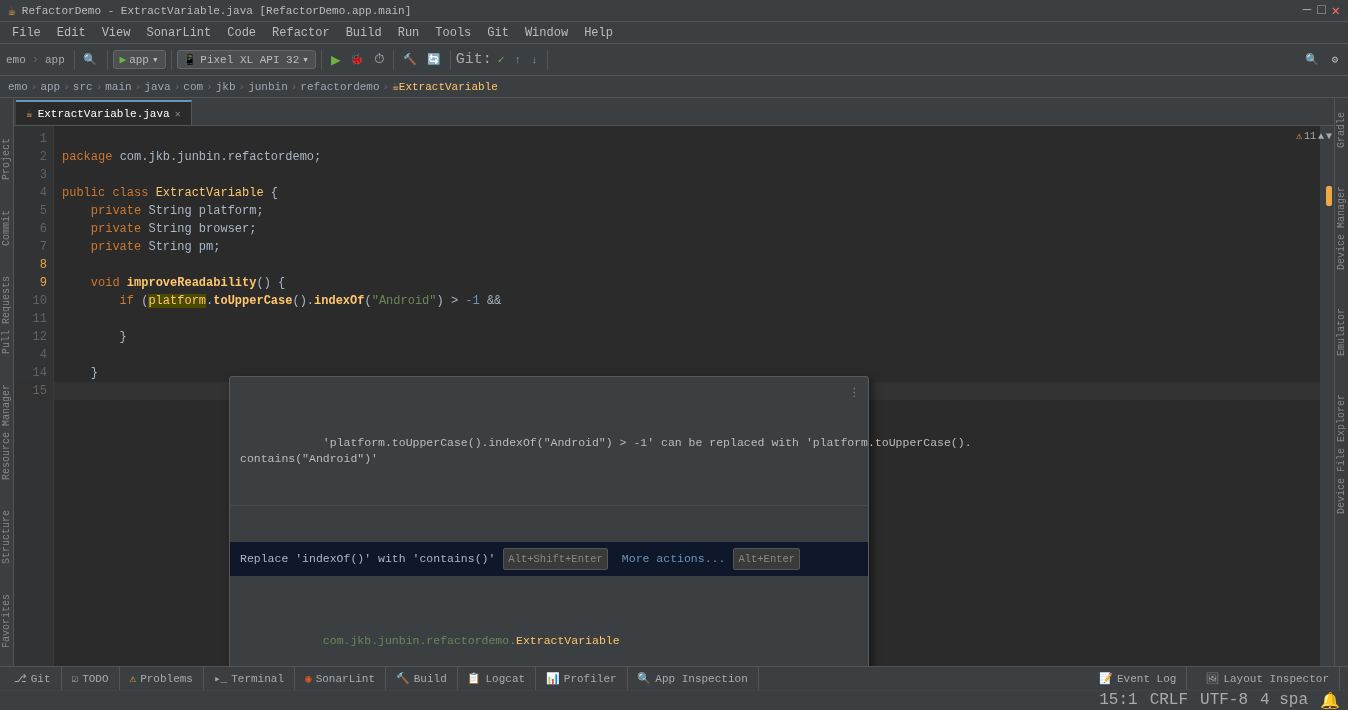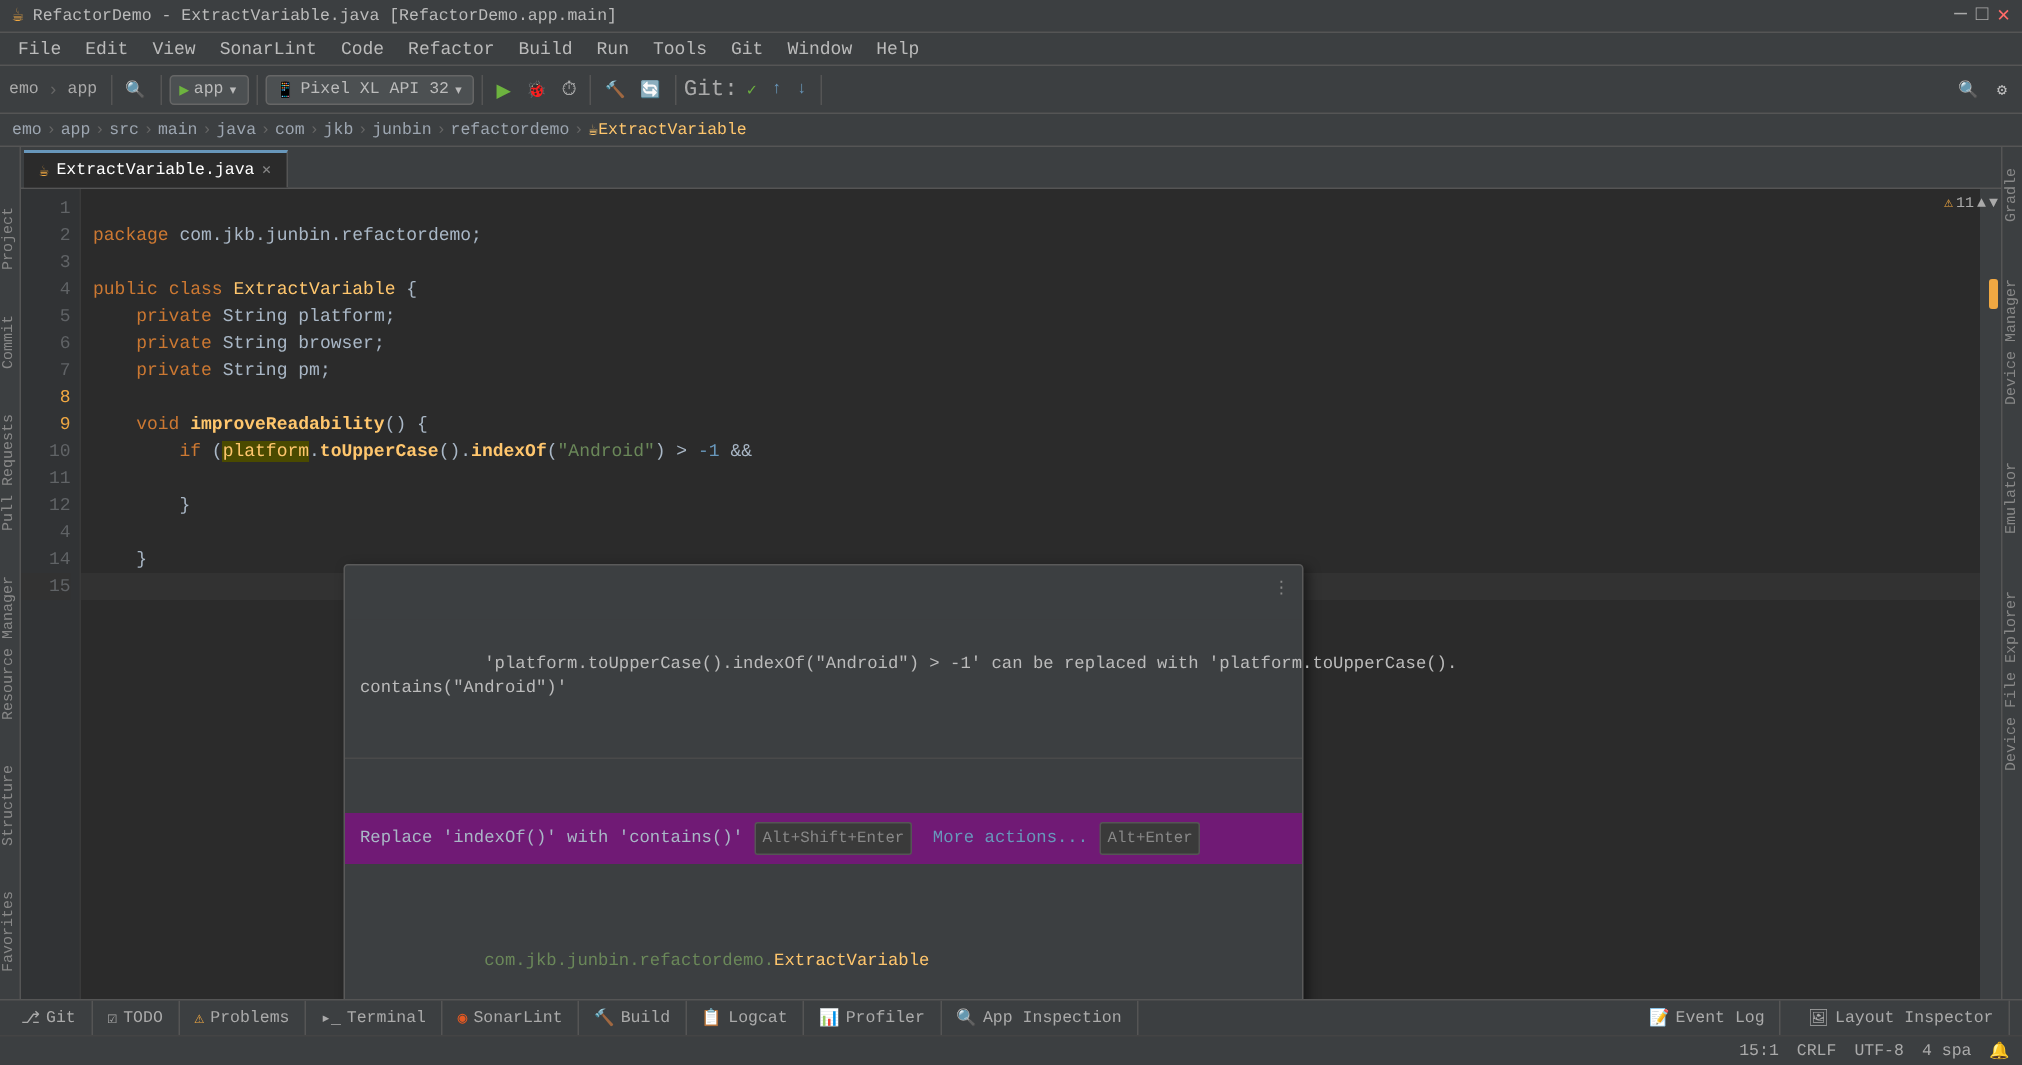--- a/index.html
+++ b/index.html
@@ -50,42 +50,42 @@
     .num { color: #6897bb; }
     .cls { color: #ffc66d; }
     .method { color: #ffc66d; font-weight: bold; }
     .var { color: #a9b7c6; }
     .pkg { color: #a9b7c6; }
     .highlight-line { background: #323232; display: block; margin: 0 -8px; padding: 0 8px; }
 
     
     .autocomplete-popup { position: absolute; top: 250px; left: 175px; background: #3c3f41; border: 1px solid #5a5a5a; border-radius: 3px; width: 640px; z-index: 100; box-shadow: 3px 3px 8px rgba(0,0,0,0.5); }
     .autocomplete-header { background: #3c3f41; padding: 6px 10px; border-bottom: 1px solid #4a4a4a; color: #bbb; font-size: 11.5px; line-height: 16px; }
-    .autocomplete-action { background: #701a75; padding: 6px 10px; display: flex; align-items: center; gap: 8px; font-size: 11.5px; }
+    .autocomplete-action { background: #0f172a; padding: 6px 10px; display: flex; align-items: center; gap: 8px; font-size: 11.5px; }
     .action-text { color: #a9b7c6; }
     .action-key { color: #888; font-size: 10.5px; background: #3a3a3a; padding: 1px 4px; border-radius: 2px; border: 1px solid #555; }
     .more-actions { color: #6897bb; cursor: pointer; margin-left: 6px; }
     .autocomplete-item { padding: 5px 10px; font-size: 11.5px; line-height: 16px; cursor: pointer; }
     .autocomplete-item .item-pkg { color: #6a8759; }
     .autocomplete-item .item-cls { color: #ffc66d; }
 
     
     .right-panel { width: 14px; background: #3c3f41; display: flex; flex-direction: column; align-items: center; justify-content: flex-start; padding: 10px 0; gap: 30px; border-left: 1px solid #555; flex-shrink: 0; }
     .right-panel-label { color: #888; font-size: 10px; writing-mode: vertical-rl; text-orientation: mixed; transform: rotate(180deg); cursor: pointer; white-space: nowrap; padding: 4px 0; }
 
     
     .bottom-bar { background: #3c3f41; height: 24px; display: flex; align-items: center; border-top: 1px solid #555; flex-shrink: 0; }
     .bottom-tabs { display: flex; align-items: center; flex: 1; padding: 0 4px; gap: 0; overflow: hidden; }
     .bottom-tab { height: 24px; display: flex; align-items: center; padding: 0 10px; font-size: 11px; color: #aaa; cursor: pointer; gap: 4px; border-right: 1px solid #555; }
     .bottom-status { display: flex; align-items: center; gap: 8px; padding: 0 8px; color: #888; font-size: 11px; flex-shrink: 0; }
 
     
     .status-line { background: #3c3f41; height: 20px; display: flex; align-items: center; border-top: 1px solid #444; padding: 0 8px; flex-shrink: 0; }
     .status-text { color: #aaa; font-size: 11px; }
-    .status-right { margin-left: auto; display: flex; gap: 12px; align-items: center; color: #aaa; font-size: 11px; }
+    .status-right { margin-left: auto; display: flex; gap: 12px; color: #aaa; font-size: 16px; }
 
     
     .left-panel-labels { width: 14px; background: #3c3f41; display: flex; flex-direction: column; align-items: center; gap: 30px; padding-top: 40px; border-right: 1px solid #555; flex-shrink: 0; }
     .panel-label { color: #888; font-size: 10px; writing-mode: vertical-rl; text-orientation: mixed; transform: rotate(180deg); cursor: pointer; white-space: nowrap; }
 
     code { font-family: 'Consolas', 'Courier New', monospace; }
   </style>
 </head>
 <body>
 

